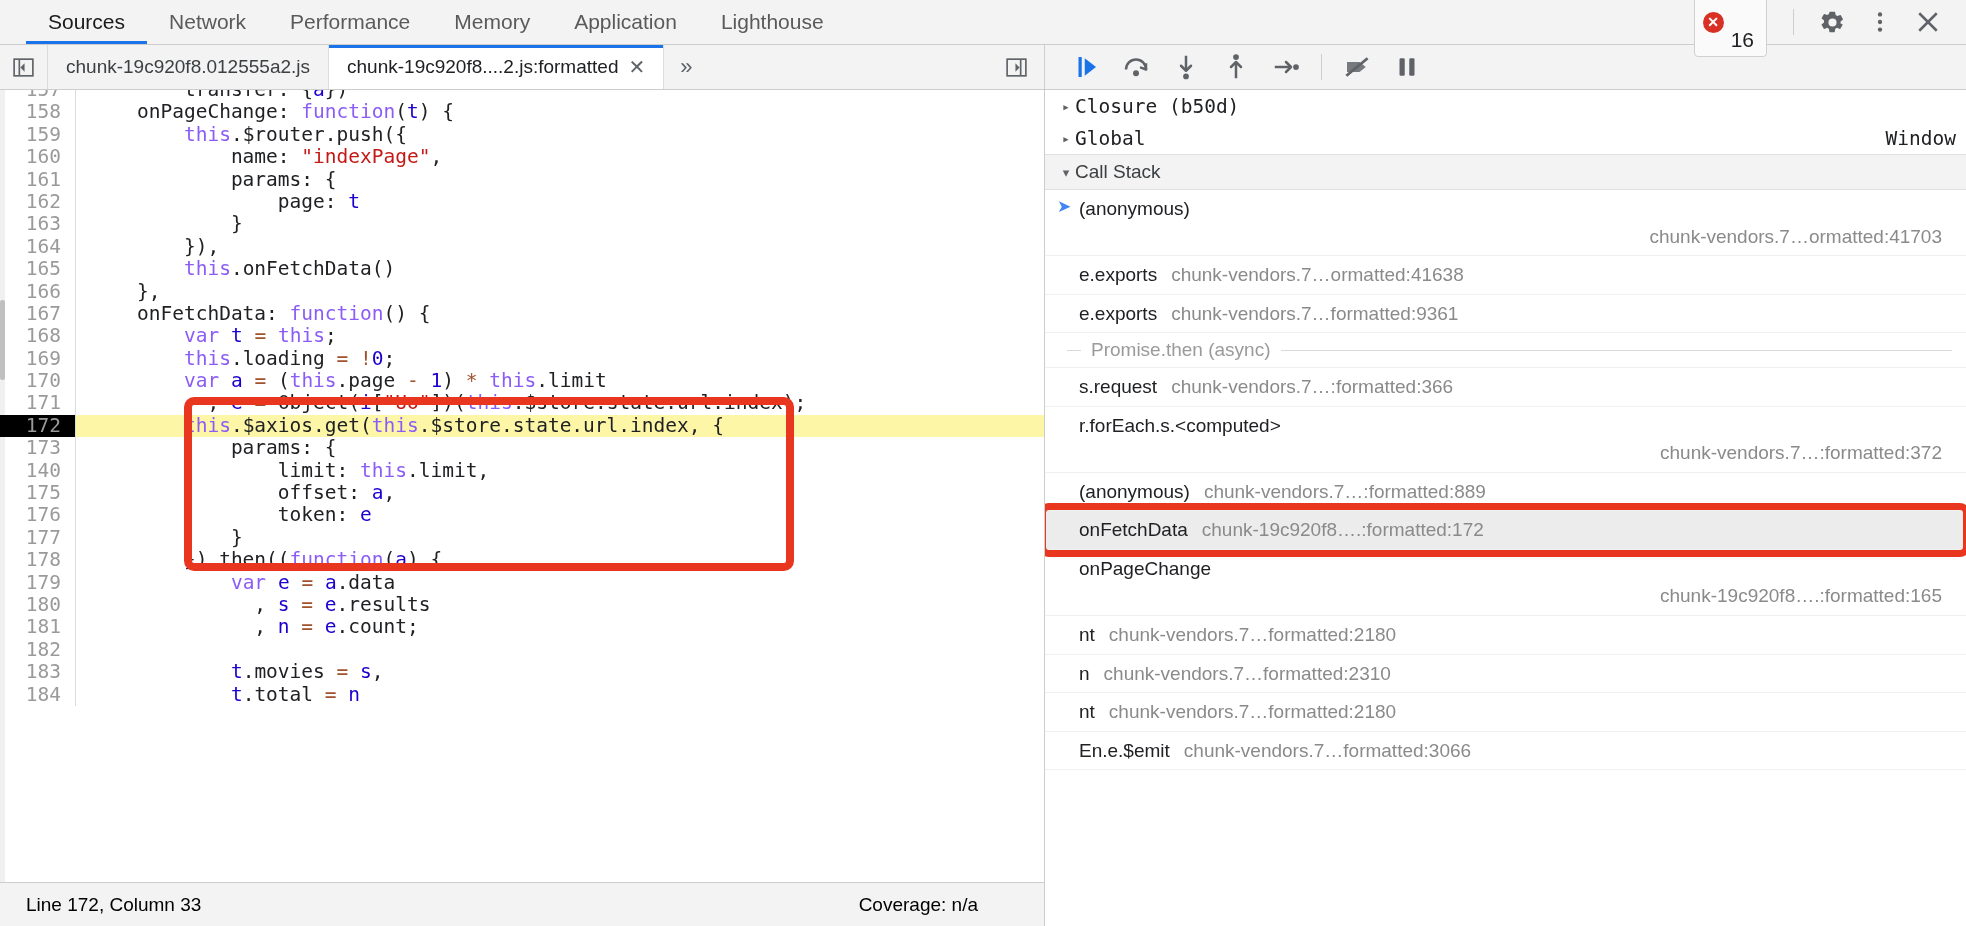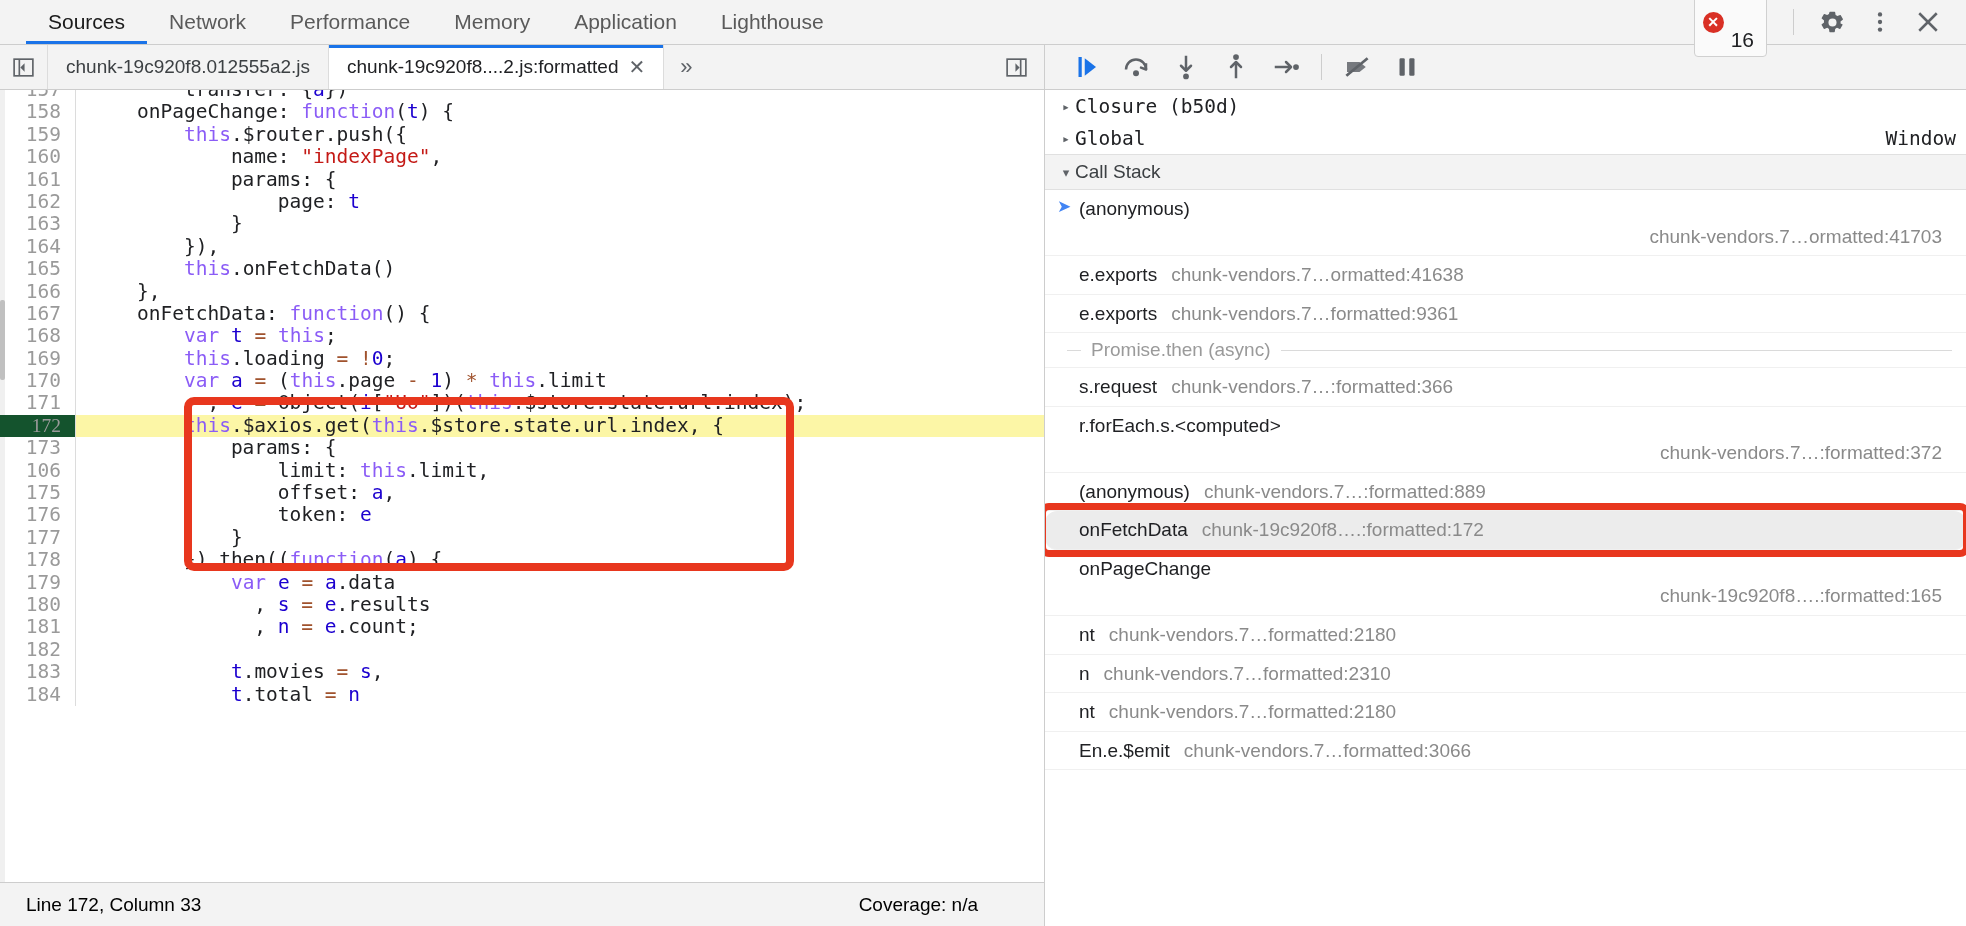--- a/index.html
+++ b/index.html
@@ -112,21 +112,21 @@
     white-space: pre;
   }
   .code-line.hl { background: #fcf6a6; }
   .ln {
     width: 76px; min-width: 76px; text-align: right;
     padding-right: 14px; color: #9a9a9a;
     border-right: 1px solid #dcdcdc;
     background: transparent;
     user-select: none;
   }
-  .code-line.hl .ln { background: #14532d; font-family: Liberation Serif, serif; }
+  .code-line.hl .ln { background: #000000; }
   .src { padding-left: 14px; color: #202124; }
   .tk-kw { color: #8b5cf6; }
   .tk-str { color: #c41a16; }
   .tk-num { color: #1c00cf; }
   .tk-var { color: #1c00cf; }
   .tk-op  { color: #a0522d; }
   .tk-pl  { color: #202124; }
 
   
   .gutter-edge {
@@ -328,21 +328,21 @@
             <div class="code-line"><div class="ln">164</div><div class="src"><span class="tk-pl">        }),</span></div></div>
             <div class="code-line"><div class="ln">165</div><div class="src"><span class="tk-pl">        </span><span class="tk-kw">this</span><span class="tk-pl">.onFetchData()</span></div></div>
             <div class="code-line"><div class="ln">166</div><div class="src"><span class="tk-pl">    },</span></div></div>
             <div class="code-line"><div class="ln">167</div><div class="src"><span class="tk-pl">    onFetchData: </span><span class="tk-kw">function</span><span class="tk-pl">() {</span></div></div>
             <div class="code-line"><div class="ln">168</div><div class="src"><span class="tk-pl">        </span><span class="tk-kw">var</span><span class="tk-pl"> </span><span class="tk-var">t</span><span class="tk-pl"> </span><span class="tk-op">=</span><span class="tk-pl"> </span><span class="tk-kw">this</span><span class="tk-pl">;</span></div></div>
             <div class="code-line"><div class="ln">169</div><div class="src"><span class="tk-pl">        </span><span class="tk-kw">this</span><span class="tk-pl">.loading </span><span class="tk-op">=</span><span class="tk-pl"> </span><span class="tk-op">!</span><span class="tk-num">0</span><span class="tk-pl">;</span></div></div>
             <div class="code-line"><div class="ln">170</div><div class="src"><span class="tk-pl">        </span><span class="tk-kw">var</span><span class="tk-pl"> </span><span class="tk-var">a</span><span class="tk-pl"> </span><span class="tk-op">=</span><span class="tk-pl"> (</span><span class="tk-kw">this</span><span class="tk-pl">.page </span><span class="tk-op">-</span><span class="tk-pl"> </span><span class="tk-num">1</span><span class="tk-pl">) </span><span class="tk-op">*</span><span class="tk-pl"> </span><span class="tk-kw">this</span><span class="tk-pl">.limit</span></div></div>
             <div class="code-line"><div class="ln">171</div><div class="src"><span class="tk-pl">          , </span><span class="tk-var">e</span><span class="tk-pl"> </span><span class="tk-op">=</span><span class="tk-pl"> Object(</span><span class="tk-var">i</span><span class="tk-pl">[</span><span class="tk-str">"Uo"</span><span class="tk-pl">])(</span><span class="tk-kw">this</span><span class="tk-pl">.$store.state.url.index);</span></div></div>
             <div class="code-line hl"><div class="ln">172</div><div class="src"><span class="tk-pl">        </span><span class="tk-kw">this</span><span class="tk-pl">.$axios.get(</span><span class="tk-kw">this</span><span class="tk-pl">.$store.state.url.index, {</span></div></div>
             <div class="code-line"><div class="ln">173</div><div class="src"><span class="tk-pl">            params: {</span></div></div>
-            <div class="code-line"><div class="ln">106</div><div class="src"><span class="tk-pl">                limit: </span><span class="tk-kw">this</span><span class="tk-pl">.limit,</span></div></div>
+            <div class="code-line"><div class="ln">140</div><div class="src"><span class="tk-pl">                limit: </span><span class="tk-kw">this</span><span class="tk-pl">.limit,</span></div></div>
             <div class="code-line"><div class="ln">175</div><div class="src"><span class="tk-pl">                offset: </span><span class="tk-var">a</span><span class="tk-pl">,</span></div></div>
             <div class="code-line"><div class="ln">176</div><div class="src"><span class="tk-pl">                token: </span><span class="tk-var">e</span></div></div>
             <div class="code-line"><div class="ln">177</div><div class="src"><span class="tk-pl">            }</span></div></div>
             <div class="code-line"><div class="ln">178</div><div class="src"><span class="tk-pl">        }).then((</span><span class="tk-kw">function</span><span class="tk-pl">(</span><span class="tk-var">a</span><span class="tk-pl">) {</span></div></div>
             <div class="code-line"><div class="ln">179</div><div class="src"><span class="tk-pl">            </span><span class="tk-kw">var</span><span class="tk-pl"> </span><span class="tk-var">e</span><span class="tk-pl"> </span><span class="tk-op">=</span><span class="tk-pl"> </span><span class="tk-var">a</span><span class="tk-pl">.data</span></div></div>
             <div class="code-line"><div class="ln">180</div><div class="src"><span class="tk-pl">              , </span><span class="tk-var">s</span><span class="tk-pl"> </span><span class="tk-op">=</span><span class="tk-pl"> </span><span class="tk-var">e</span><span class="tk-pl">.results</span></div></div>
             <div class="code-line"><div class="ln">181</div><div class="src"><span class="tk-pl">              , </span><span class="tk-var">n</span><span class="tk-pl"> </span><span class="tk-op">=</span><span class="tk-pl"> </span><span class="tk-var">e</span><span class="tk-pl">.count;</span></div></div>
             <div class="code-line"><div class="ln">182</div></div>
             <div class="code-line"><div class="ln">183</div><div class="src"><span class="tk-pl">            </span><span class="tk-var">t</span><span class="tk-pl">.movies </span><span class="tk-op">=</span><span class="tk-pl"> </span><span class="tk-var">s</span><span class="tk-pl">,</span></div></div>
             <div class="code-line"><div class="ln">184</div><div class="src"><span class="tk-pl">            </span><span class="tk-var">t</span><span class="tk-pl">.total </span><span class="tk-op">=</span><span class="tk-pl"> </span><span class="tk-var">n</span></div></div>
@@ -455,21 +455,21 @@
           <div class="cs-row">
             <span class="cs-marker"></span>
             <span class="cs-fn">r.forEach.s.&lt;computed&gt;</span>
             <span class="cs-loc wrapped">chunk-vendors.7…:formatted:372</span>
           </div>
           <div class="cs-row">
             <span class="cs-marker"></span>
             <span class="cs-fn">(anonymous)</span>
             <span class="cs-loc">chunk-vendors.7…:formatted:889</span>
           </div>
-          <div class="cs-row selected" style="position: relative; border-radius: 12px;">
+          <div class="cs-row selected" style="position: relative;">
             <span class="cs-marker"></span>
             <span class="cs-fn">onFetchData</span>
             <span class="cs-loc">chunk-19c920f8….:formatted:172</span>
             <div class="annot-cs" style="inset: -8px -4px -8px -6px;"></div>
           </div>
           <div class="cs-row">
             <span class="cs-marker"></span>
             <span class="cs-fn">onPageChange</span>
             <span class="cs-loc wrapped">chunk-19c920f8….:formatted:165</span>
           </div>

